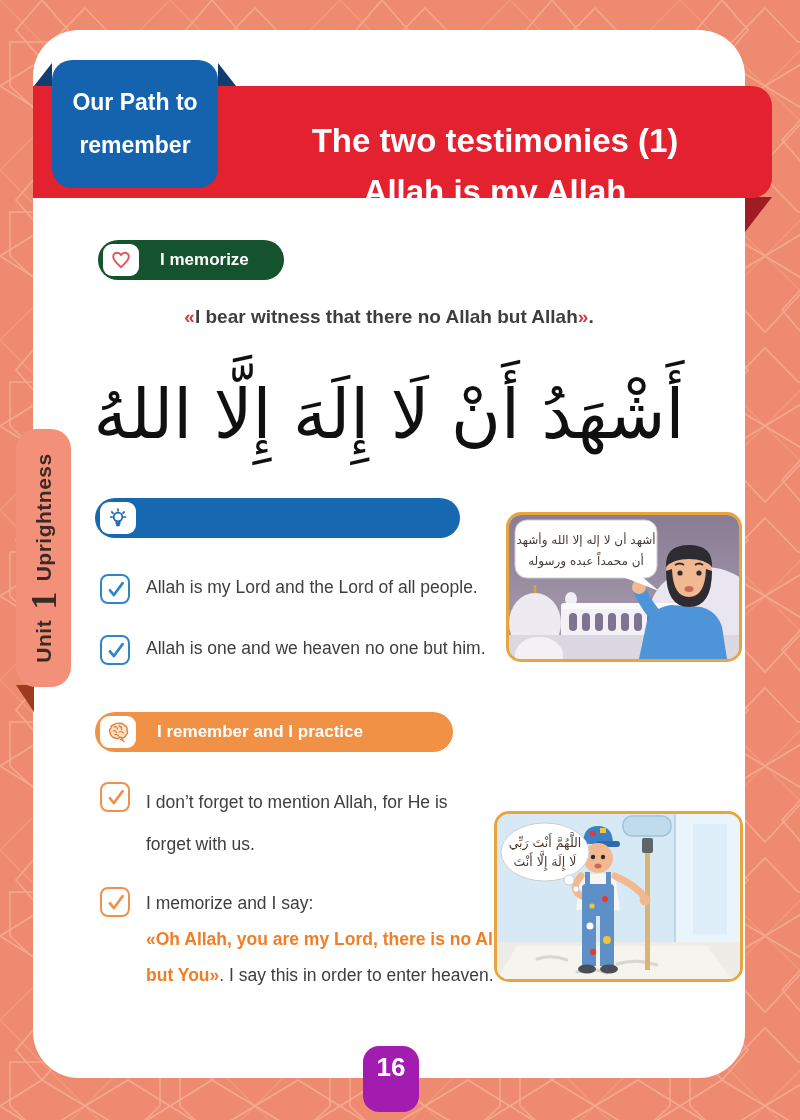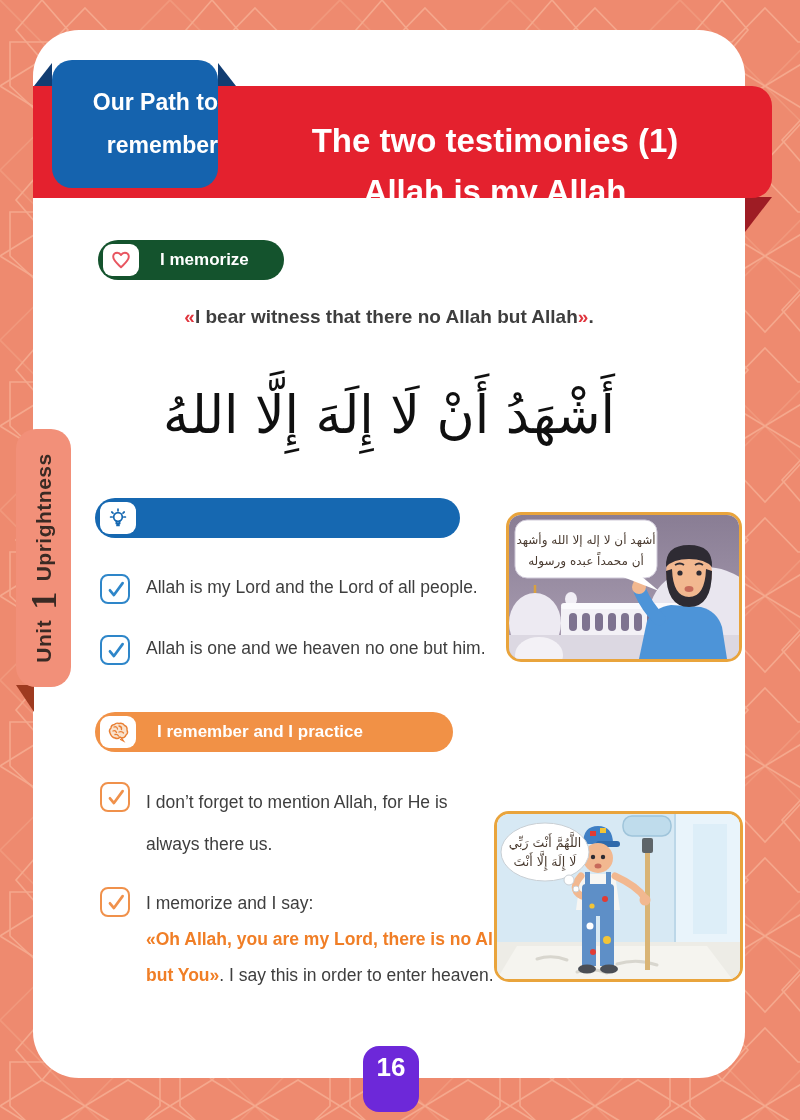--- a/index.html
+++ b/index.html
@@ -23,21 +23,21 @@
     background:#9E1C24;clip-path:polygon(0 0,100% 0,0 100%);z-index:2;
   }
   .banner-title{
     position:absolute;left:218px;top:86px;width:554px;height:112px;z-index:4;
     display:flex;flex-direction:column;justify-content:center;align-items:center;
     color:#fff;font-weight:bold;font-size:33px;line-height:1.55;text-align:center;margin-top:24px;
   }
   .category-box{
     position:absolute;left:52px;top:60px;width:166px;height:128px;
     background:#1563AE;border-radius:20px;z-index:5;
-    display:flex;flex-direction:column;justify-content:center;align-items:flex-end;
+    display:flex;flex-direction:column;justify-content:center;align-items:center;
     color:#fff;font-weight:bold;font-size:23px;line-height:1.85;text-align:center;
   }
   .fold{position:absolute;background:#113D72;z-index:4;}
   .fold-left{left:34px;top:63px;width:18px;height:23px;clip-path:polygon(100% 0,100% 100%,0 100%);}
   .fold-right{left:218px;top:63px;width:18px;height:23px;clip-path:polygon(0 0,100% 100%,0 100%);}
   
   .unit-tab{
     position:absolute;left:16px;top:429px;width:55px;height:258px;
     background:#F29079;border-radius:20px;z-index:2;
     display:flex;align-items:center;justify-content:center;
@@ -66,21 +66,21 @@
   .badge-understand{left:95px;top:498px;width:365px;background:#1668B1;}
   .badge-practice{left:95px;top:712px;width:358px;background:#F19146;}
   
   .quote-line{
     position:absolute;left:33px;top:306px;width:712px;z-index:2;
     text-align:center;font-weight:bold;font-size:19px;color:#3E3E3E;
   }
   .quote-line .guillemet{color:#E0353E;}
   .calligraphy{
     position:absolute;left:33px;top:345px;width:712px;height:140px;z-index:2;
-    text-align:center;line-height:140px;font-size:52px;color:#101010;
+    text-align:center;line-height:140px;font-size:68px;color:#101010;
     font-family:"DejaVu Sans",sans-serif;direction:rtl;
   }
   
   .check-item{position:absolute;display:flex;gap:16px;z-index:2;}
   .checkbox{
     width:26px;height:26px;border-radius:8px;background:#fff;flex:0 0 auto;
     display:flex;align-items:center;justify-content:center;margin-top:1px;
   }
   .checkbox svg{width:19px;height:19px;overflow:visible;}
   .checkbox.blue{border:2.5px solid #2E86C9;}
@@ -95,21 +95,21 @@
   .illus{
     position:absolute;border:3px solid #E9A43C;border-radius:15px;overflow:hidden;
     z-index:2;background:#fff;
   }
   .illus-1{left:506px;top:512px;width:230px;height:144px;}
   .illus-2{left:494px;top:811px;width:243px;height:165px;}
   .illus svg{display:block;width:100%;height:100%;}
   
   .page-num-tab{
     position:absolute;left:363px;top:1046px;width:56px;height:66px;
-    background:#6d28d9;border-radius:16px;z-index:3;
+    background:#a21caf;border-radius:16px;z-index:3;
     color:#fff;font-weight:bold;font-size:26px;text-align:center;
     padding-top:6px;box-sizing:border-box;
   }
 </style>
 </head>
 <body>
 
 <svg class="bg-pattern" xmlns="http://www.w3.org/2000/svg">
   <defs>
     <pattern id="geo" width="170" height="170" patternUnits="userSpaceOnUse">
@@ -257,21 +257,21 @@
 </div>
 
 <div class="check-item" style="left:100px;top:781px;">
   <span class="checkbox orange">
     <svg viewBox="0 0 24 24" fill="none" stroke-width="3.4" stroke-linecap="round" stroke-linejoin="round">
         <path d="M5 13 L10 19 L21 4"></path>
       </svg>
   </span>
   <span class="check-text tall">
     <span style="display:block">I don’t forget to mention Allah, for He is</span>
-    <span style="display:block">always there us.</span>
+    <span style="display:block">forget with us.</span>
   </span>
 </div>
 
 <div class="check-item" style="left:100px;top:886px;">
   <span class="checkbox orange">
     <svg viewBox="0 0 24 24" fill="none" stroke-width="3.4" stroke-linecap="round" stroke-linejoin="round">
         <path d="M5 13 L10 19 L21 4"></path>
       </svg>
   </span>
   <span class="check-text flow">

